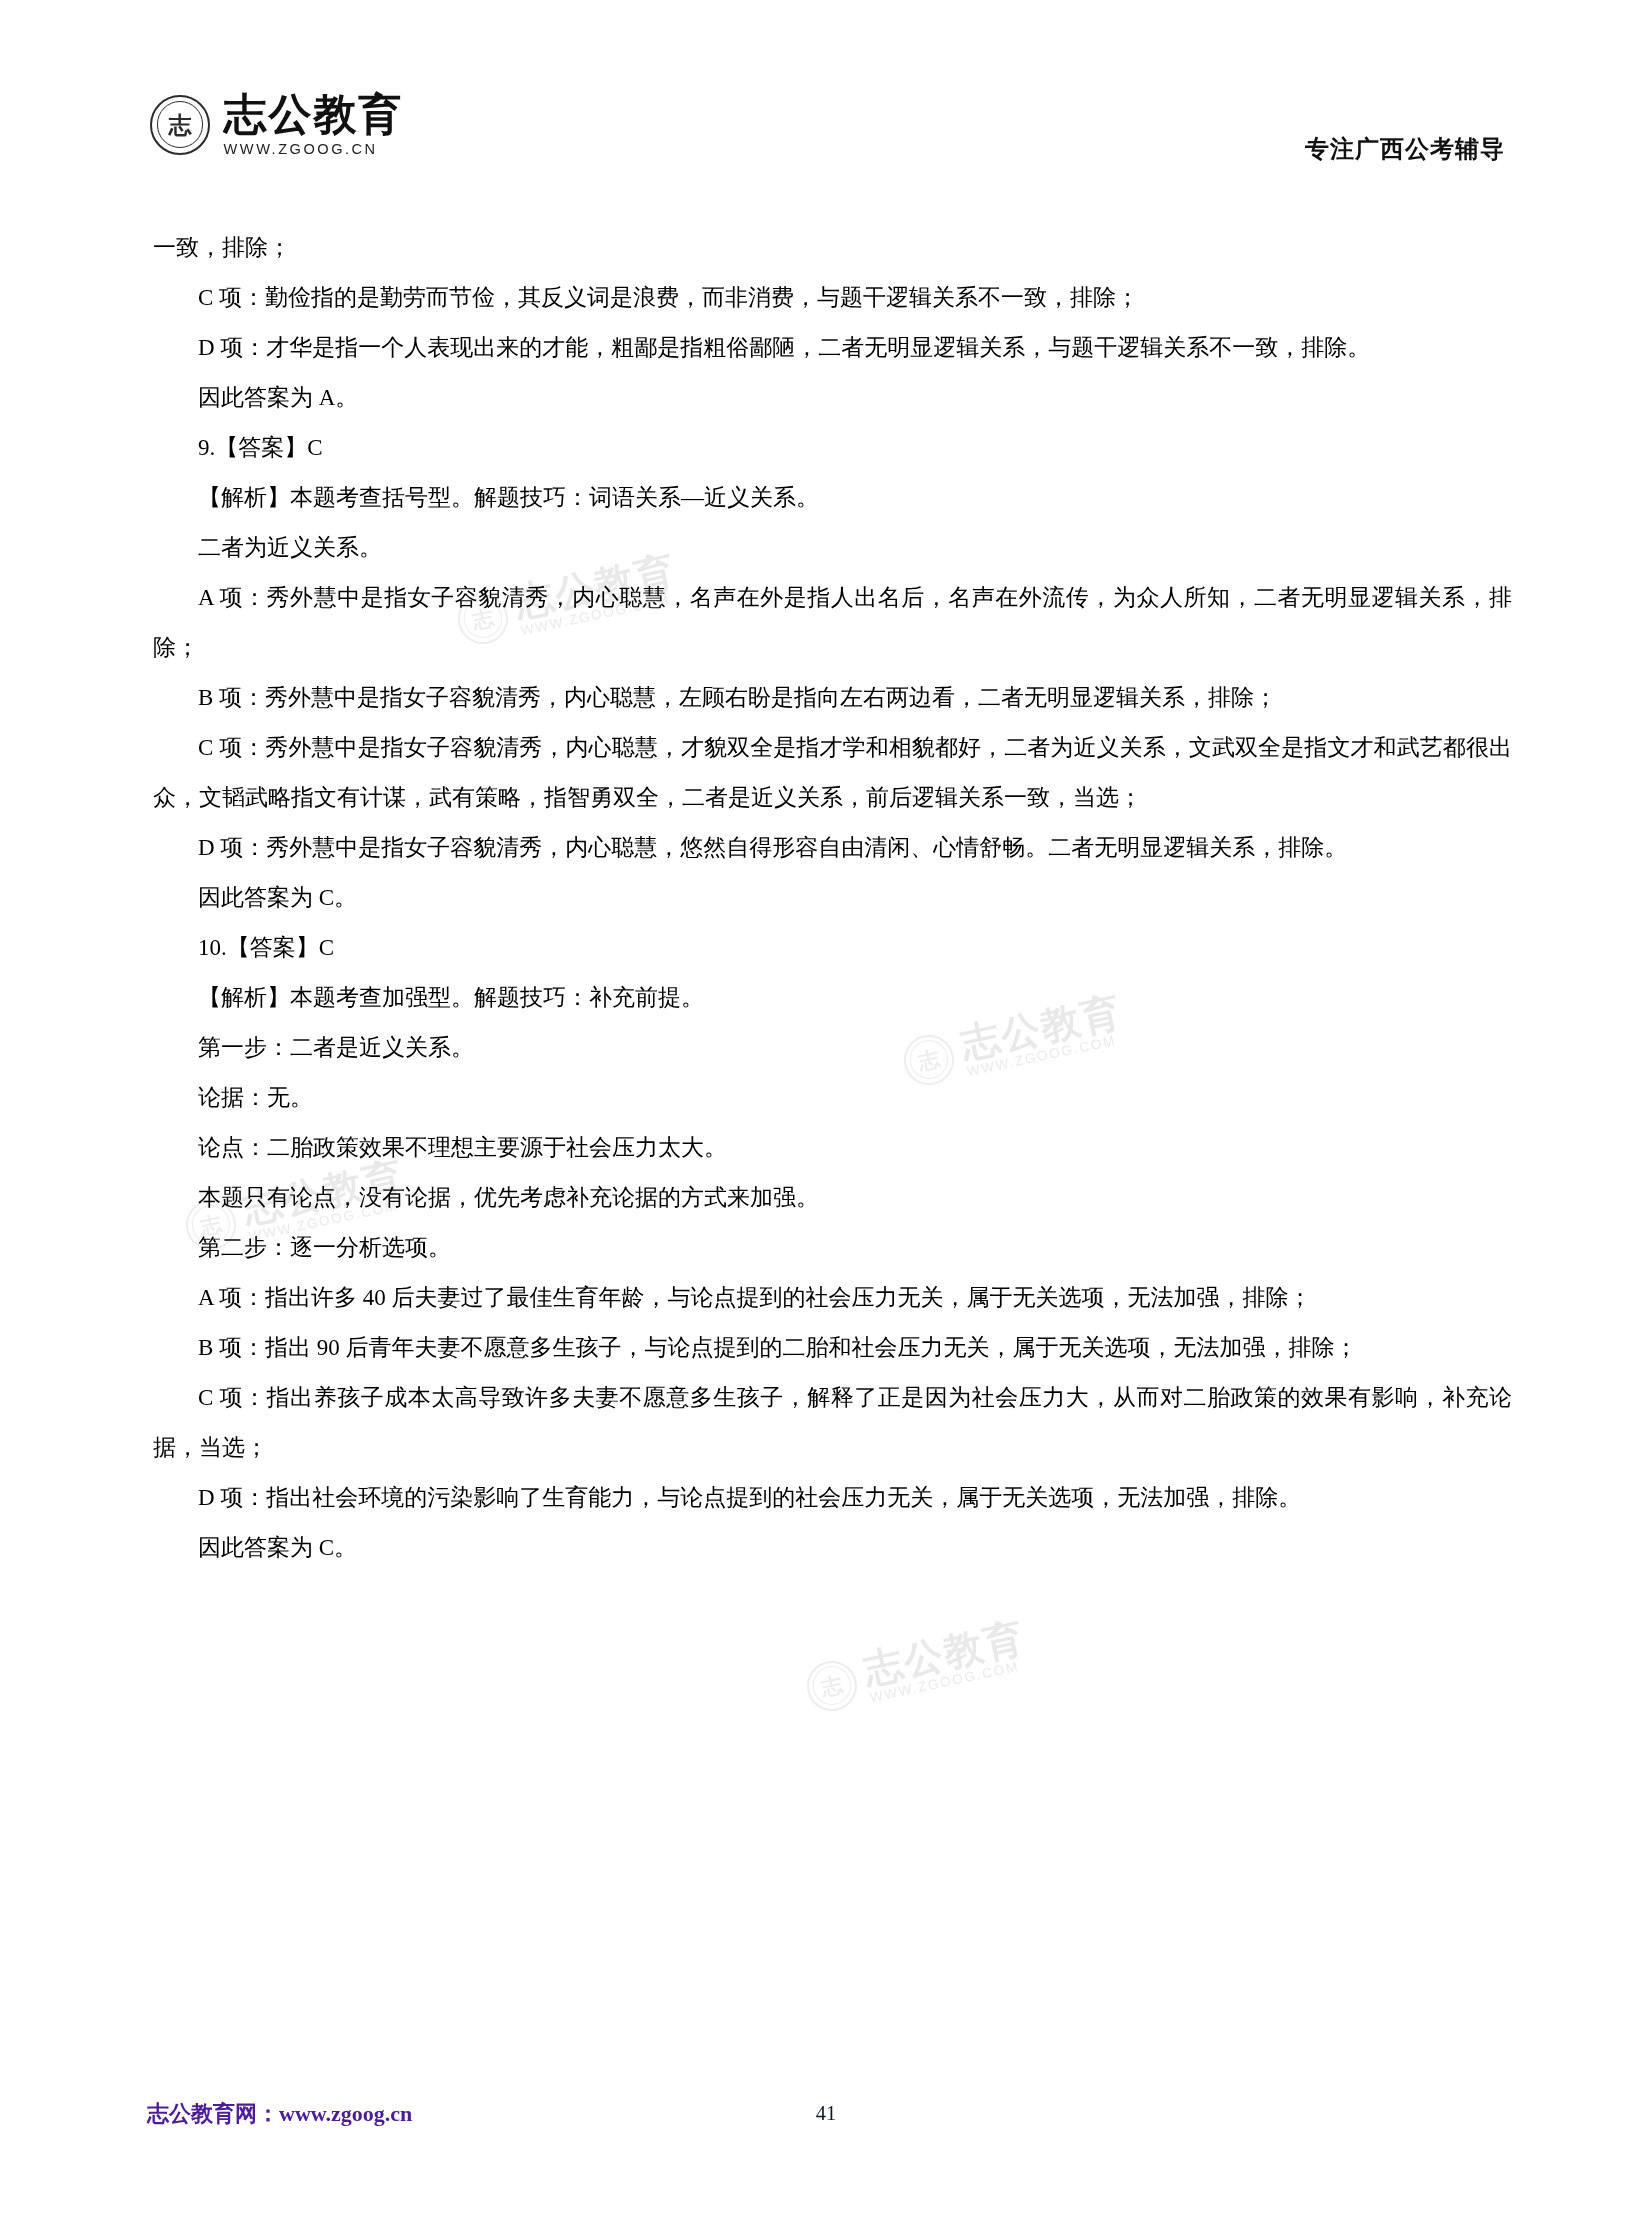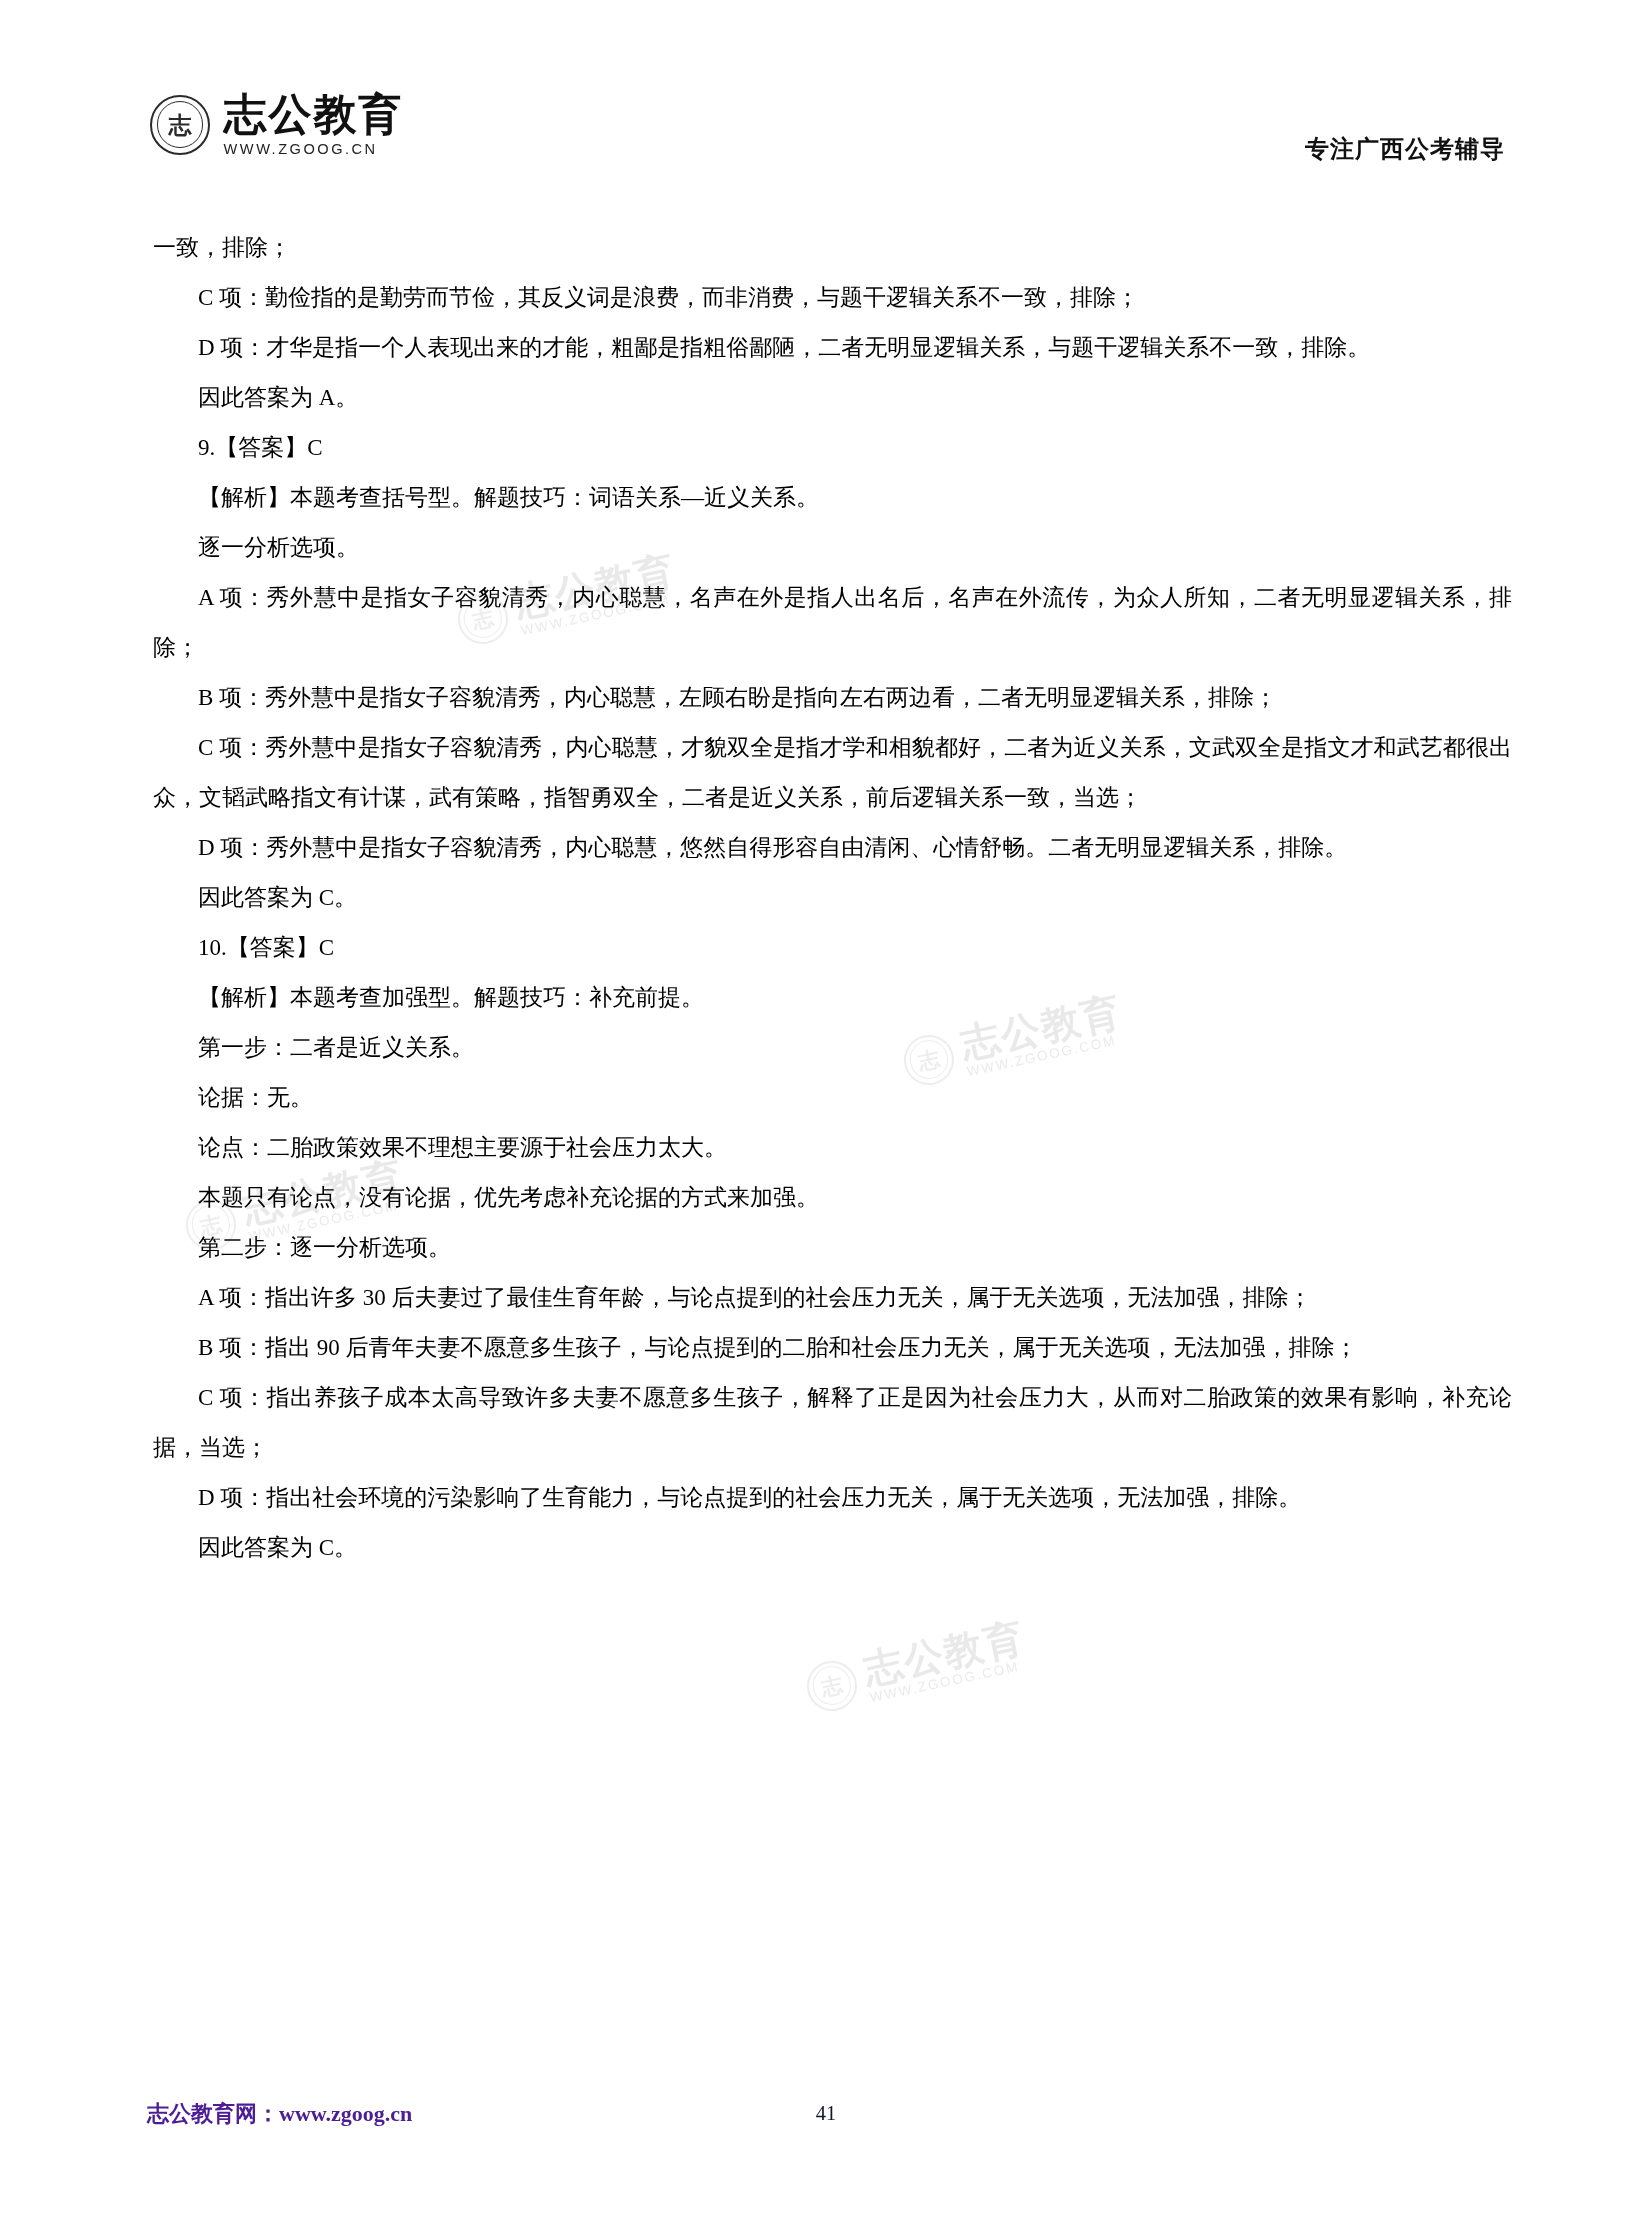--- a/index.html
+++ b/index.html
@@ -256,34 +256,34 @@
     </div>
   </div>
 
   <div class="content" id="content">
       <p class="ind1">一致，排除；</p>
       <p class="ind2">C 项：勤俭指的是勤劳而节俭，其反义词是浪费，而非消费，与题干逻辑关系不一致，排除；</p>
       <p class="ind2">D 项：才华是指一个人表现出来的才能，粗鄙是指粗俗鄙陋，二者无明显逻辑关系，与题干逻辑关系不一致，排除。</p>
       <p class="ind2">因此答案为 A。</p>
       <p class="ind2">9.【答案】C</p>
       <p class="ind2">【解析】本题考查括号型。解题技巧：词语关系—近义关系。</p>
-      <p class="ind2">逐一分析选项。</p>
+      <p class="ind2">二者为近义关系。</p>
       <p class="ind2">A 项：秀外慧中是指女子容貌清秀，内心聪慧，名声在外是指人出名后，名声在外流传，为众人所知，二者无明显逻辑关系，排除；</p>
       <p class="ind2">B 项：秀外慧中是指女子容貌清秀，内心聪慧，左顾右盼是指向左右两边看，二者无明显逻辑关系，排除；</p>
       <p class="ind2">C 项：秀外慧中是指女子容貌清秀，内心聪慧，才貌双全是指才学和相貌都好，二者为近义关系，文武双全是指文才和武艺都很出众，文韬武略指文有计谋，武有策略，指智勇双全，二者是近义关系，前后逻辑关系一致，当选；</p>
       <p class="ind2">D 项：秀外慧中是指女子容貌清秀，内心聪慧，悠然自得形容自由清闲、心情舒畅。二者无明显逻辑关系，排除。</p>
       <p class="ind2">因此答案为 C。</p>
       <p class="ind2">10.【答案】C</p>
       <p class="ind2">【解析】本题考查加强型。解题技巧：补充前提。</p>
       <p class="ind2">第一步：二者是近义关系。</p>
       <p class="ind2">论据：无。</p>
       <p class="ind2">论点：二胎政策效果不理想主要源于社会压力太大。</p>
       <p class="ind2">本题只有论点，没有论据，优先考虑补充论据的方式来加强。</p>
       <p class="ind2">第二步：逐一分析选项。</p>
-      <p class="ind2">A 项：指出许多 30 后夫妻过了最佳生育年龄，与论点提到的社会压力无关，属于无关选项，无法加强，排除；</p>
+      <p class="ind2">A 项：指出许多 40 后夫妻过了最佳生育年龄，与论点提到的社会压力无关，属于无关选项，无法加强，排除；</p>
       <p class="ind2">B 项：指出 90 后青年夫妻不愿意多生孩子，与论点提到的二胎和社会压力无关，属于无关选项，无法加强，排除；</p>
       <p class="ind2">C 项：指出养孩子成本太高导致许多夫妻不愿意多生孩子，解释了正是因为社会压力大，从而对二胎政策的效果有影响，补充论据，当选；</p>
       <p class="ind2">D 项：指出社会环境的污染影响了生育能力，与论点提到的社会压力无关，属于无关选项，无法加强，排除。</p>
       <p class="ind2">因此答案为 C。</p>
     </div>
 
   <div class="footer">
     <div class="footer-left"><span>志公教育网：</span><span class="site">www.zgoog.cn</span></div>
     <div class="footer-page">41</div>
   </div>

